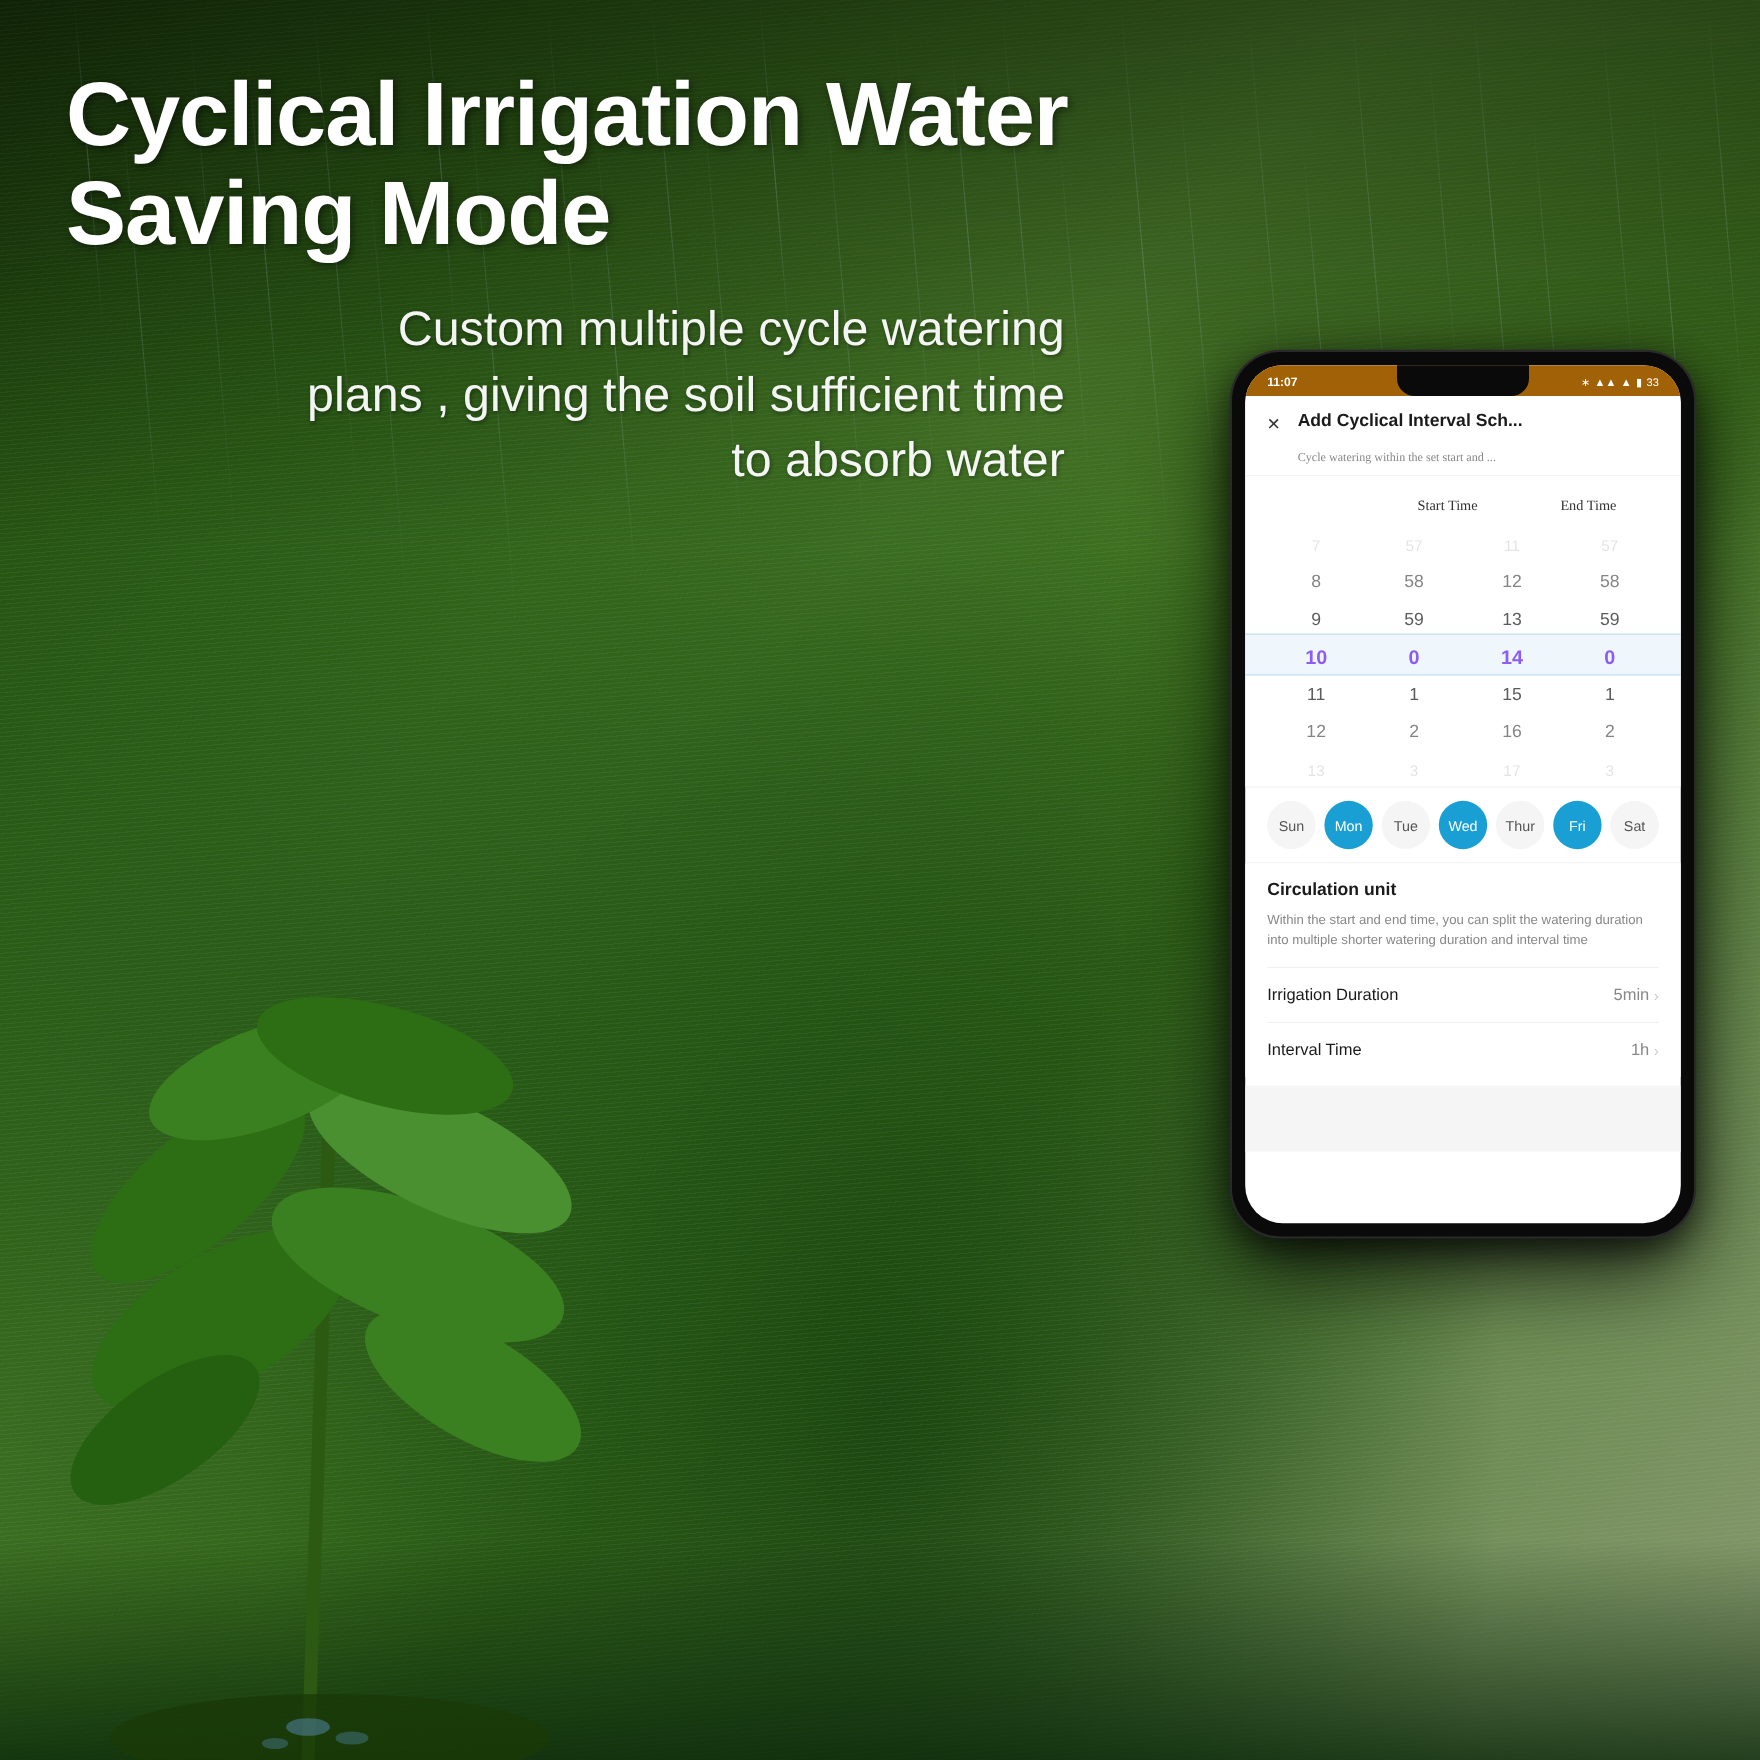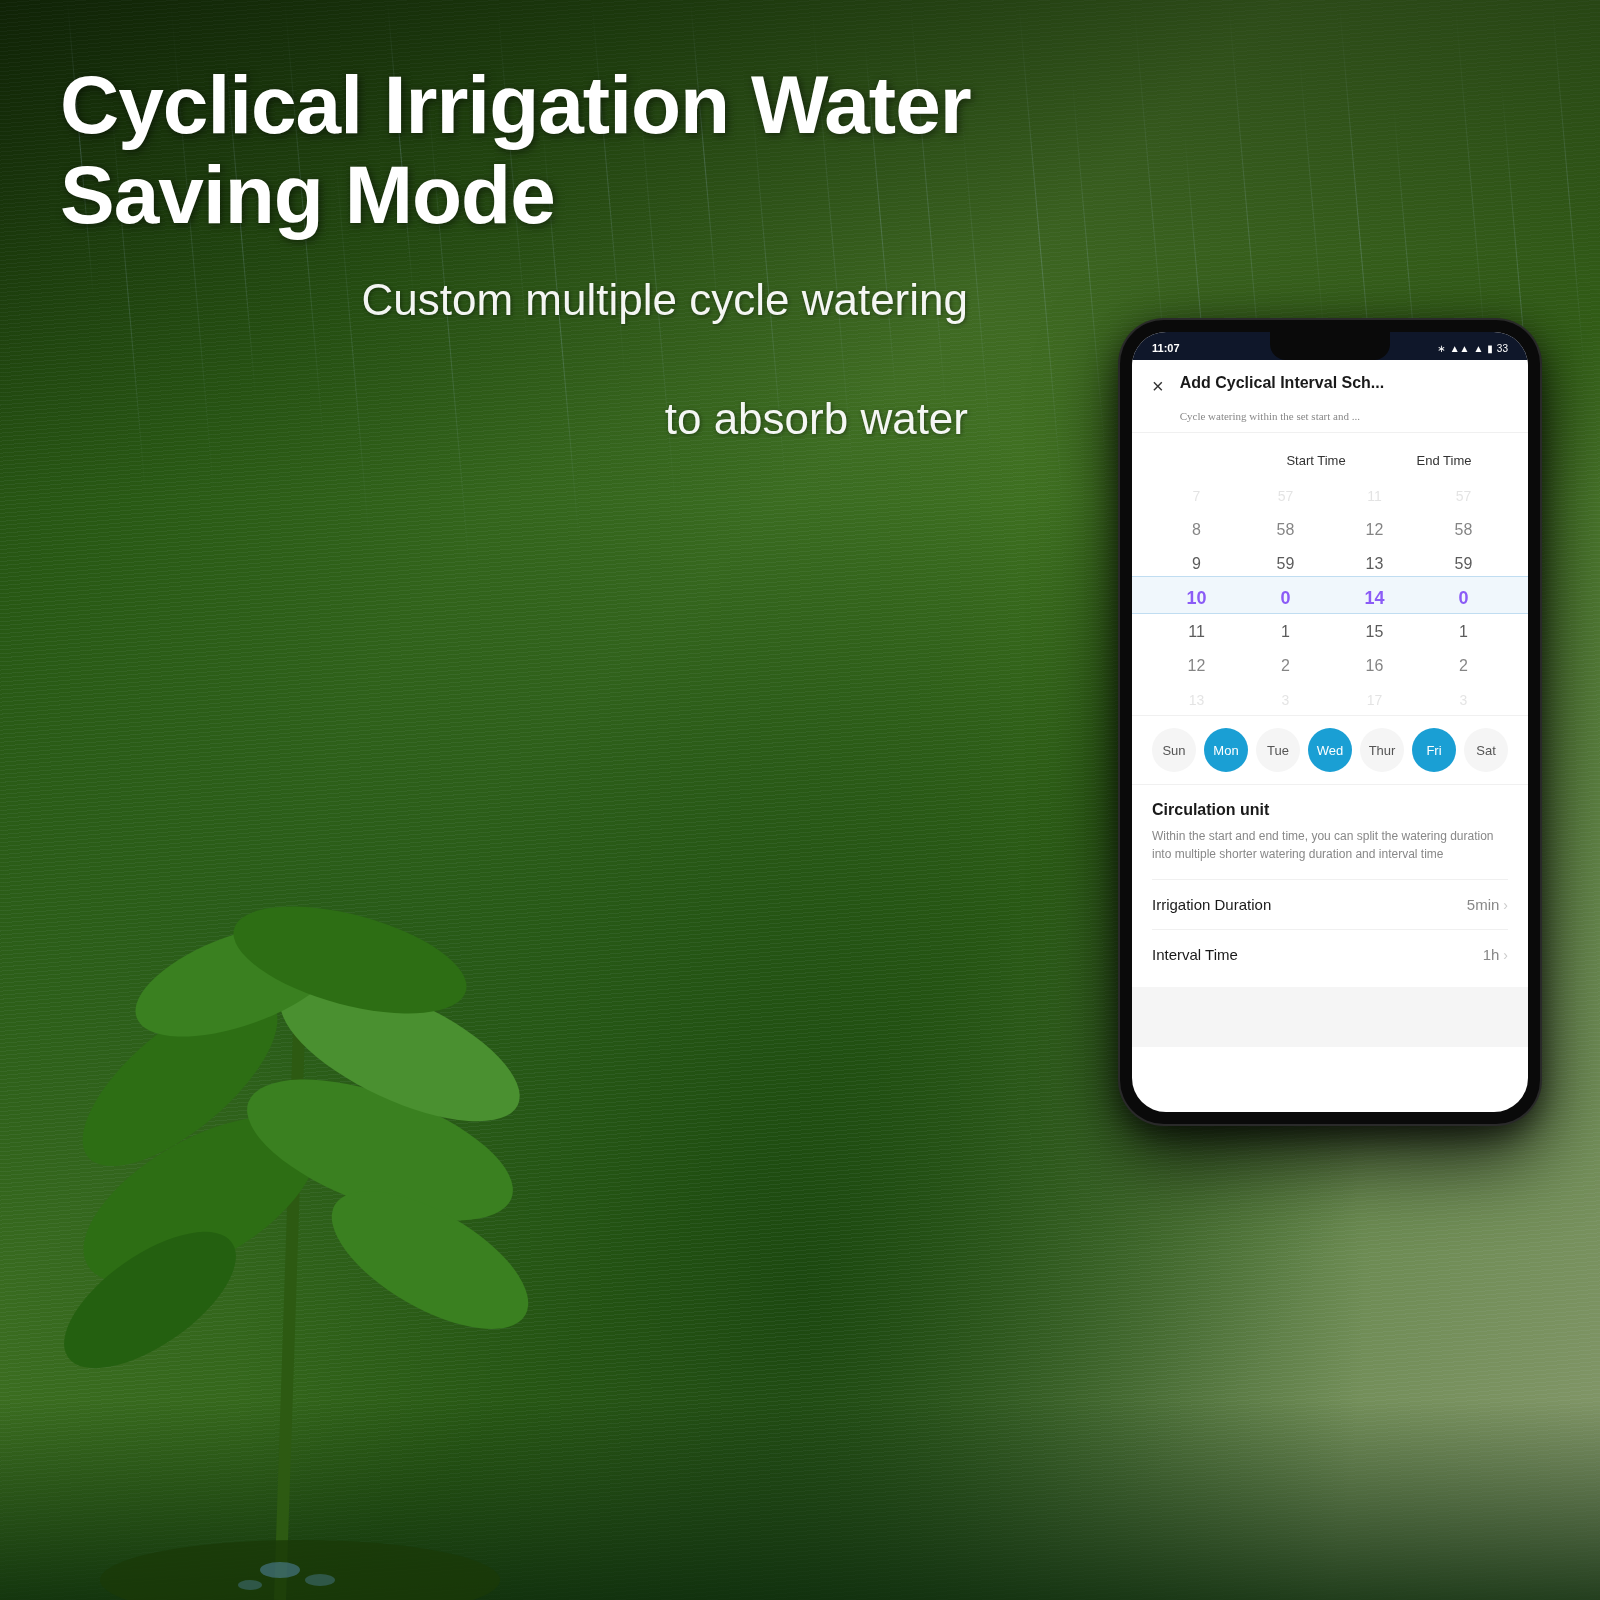--- a/index.html
+++ b/index.html
@@ -112,21 +112,21 @@
 
     .phone-screen {
       background: #ffffff;
       border-radius: 34px;
       overflow: hidden;
       min-height: 780px;
     }
 
     
     .status-bar {
-      background: #0f172a;
+      background: #a16207;
       color: #ffffff;
       font-size: 11px;
       padding: 10px 20px 6px;
       display: flex;
       justify-content: space-between;
       align-items: center;
     }
 
     .status-left {
       font-weight: 600;
@@ -408,21 +408,21 @@
 
   <ellipse cx="280" cy="870" rx="20" ry="8" fill="rgba(100,160,220,0.4)"></ellipse>
   <ellipse cx="320" cy="880" rx="15" ry="6" fill="rgba(100,160,220,0.3)"></ellipse>
   <ellipse cx="250" cy="885" rx="12" ry="5" fill="rgba(100,160,220,0.3)"></ellipse>
 </svg>
 
 <div class="text-area">
   <h1 class="main-title">Cyclical Irrigation Water Saving Mode</h1>
   <p class="subtitle">
     <span>Custom multiple cycle watering</span><br>
-    <br>
+    <span>plans , giving the soil sufficient time</span><br>
     <span>to absorb water</span>
   </p>
 </div>
 
 <div class="phone-wrapper">
   <div class="phone-frame">
     <div class="phone-notch"></div>
     <div class="phone-screen">
 
       <div class="status-bar">
@@ -439,21 +439,21 @@
 
       <div class="app-header">
         <span class="close-btn">×</span>
         <div class="header-text">
           <div class="header-title">Add Cyclical Interval Sch...</div>
           <div class="header-subtitle">Cycle watering within the set start and ...</div>
         </div>
       </div>
 
       <div class="time-picker-section">
-        <div style="display:flex; justify-content:space-around; padding:8px 20px 6px; align-items:flex-start;">
+        <div style="display:flex; justify-content:space-around; padding:8px 20px 6px; align-items:flex-start;font-family:Liberation Serif, serif;">
           <div style="width:50px;"></div>
           <div style="width:50px;"></div>
           <div style="flex:1; text-align:center;">
             <span style="font-size:13px; color:#333; font-weight:500;">Start Time</span>
           </div>
           <div style="flex:1; text-align:center;">
             <span style="font-size:13px; color:#333; font-weight:500;">End Time</span>
           </div>
         </div>
 

